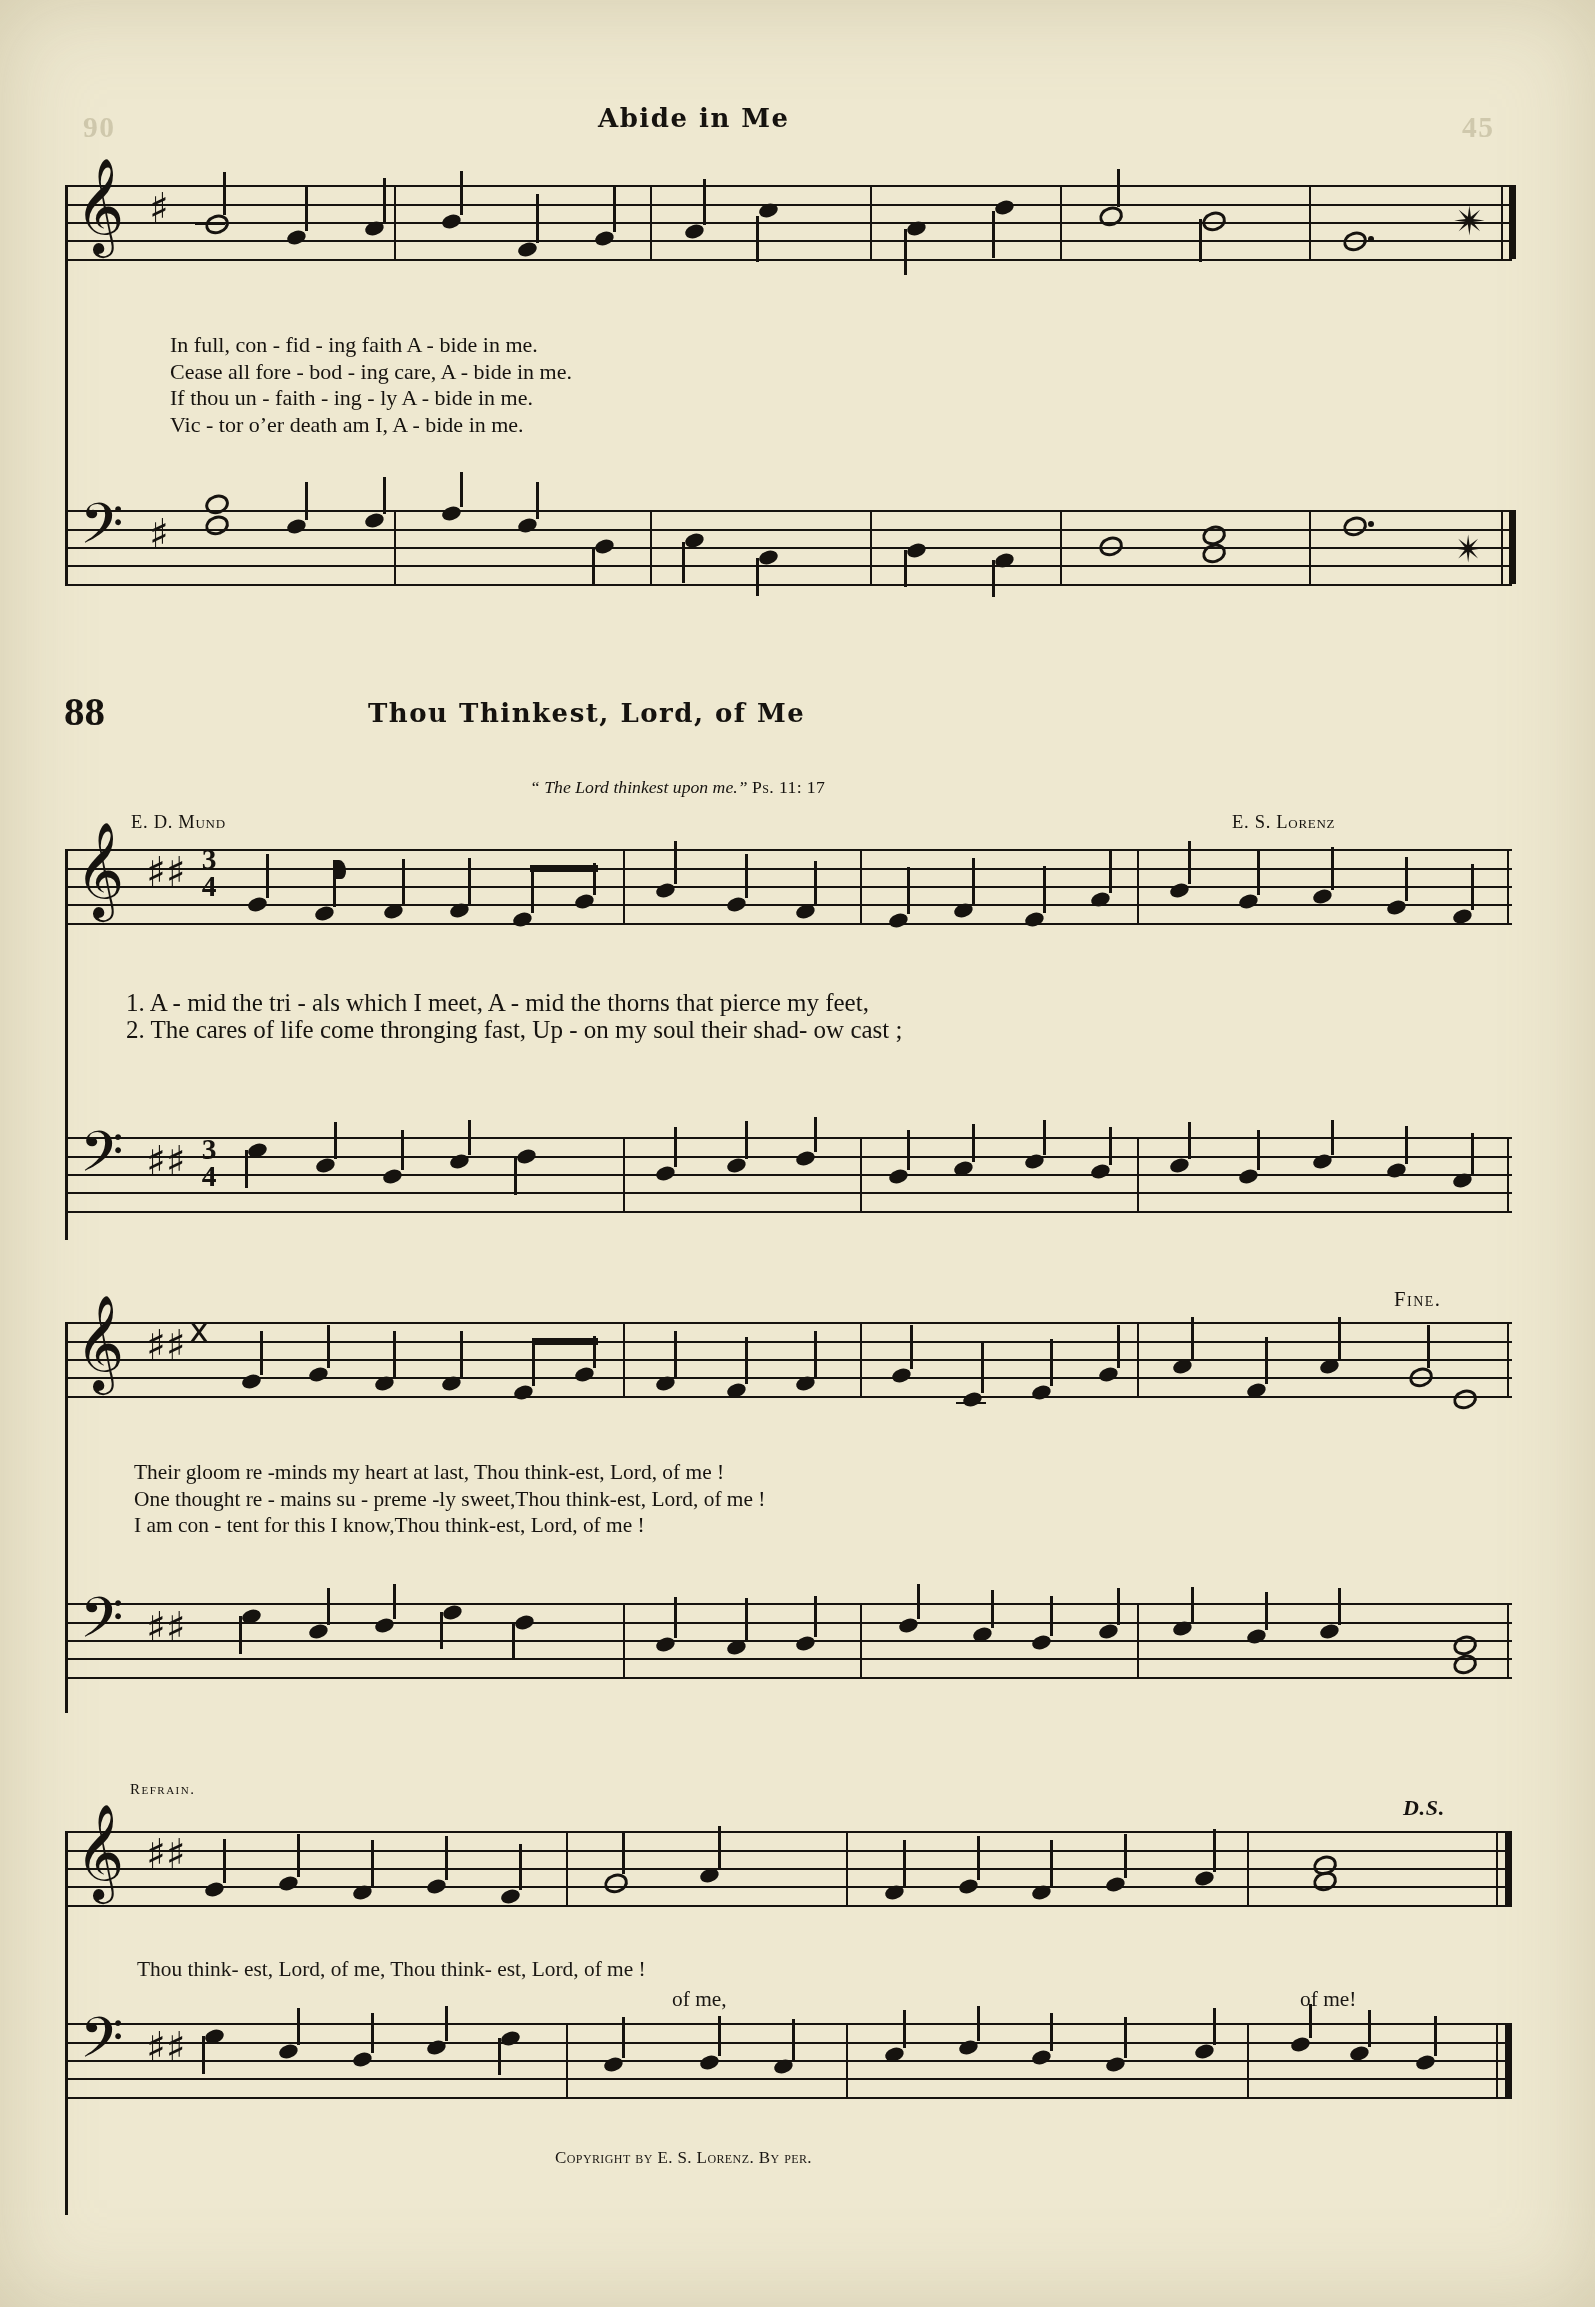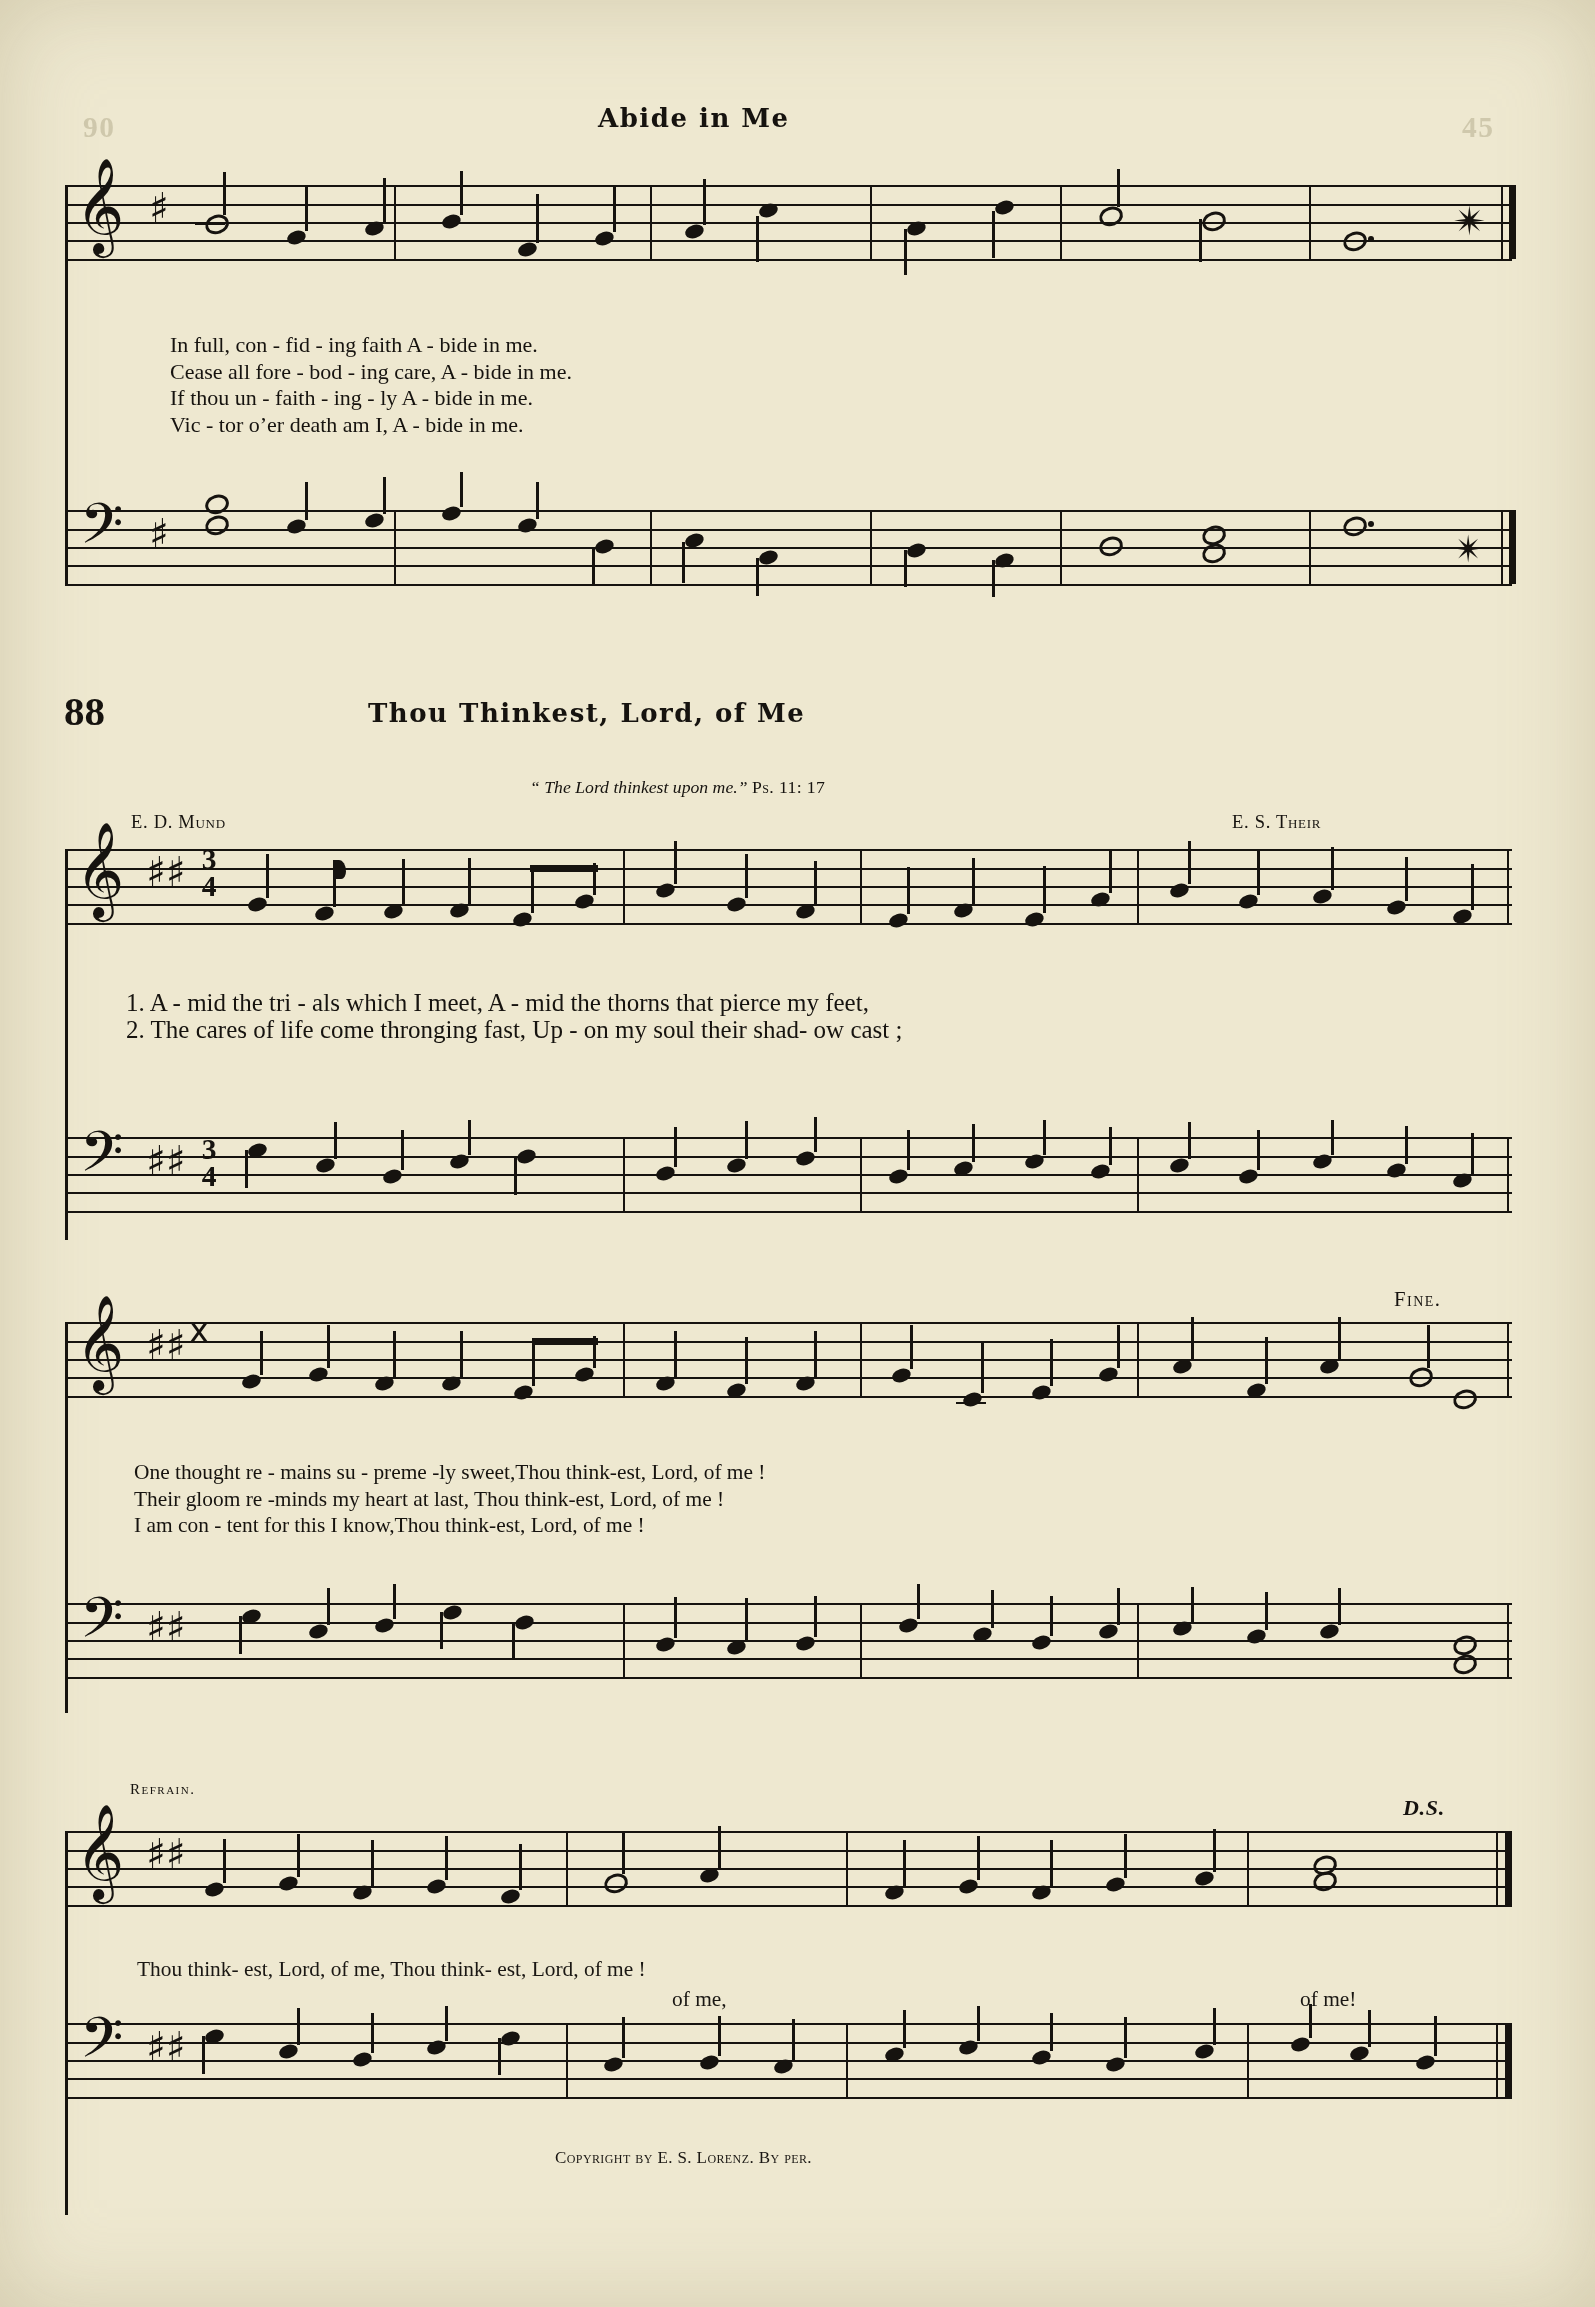--- a/index.html
+++ b/index.html
@@ -399,21 +399,21 @@
 
   <div class="hymn-number" style="left:64px; top:687px;">88</div>
   <div class="song-title" style="left:368px; top:698px;">Thou Thinkest, Lord, of Me</div>
 
   <div class="scripture" style="left:530px; top:777px;">
     <span>“ The Lord thinkest upon me.”</span>
     <span class="ref">Ps. 11: 17</span>
   </div>
 
   <div class="credit" style="left:131px; top:812px;">E. D. Mund</div>
-  <div class="credit" style="left:1232px; top:812px;">E. S. Their</div>
+  <div class="credit" style="left:1232px; top:812px;">E. S. Lorenz</div>
 
   <div class="system" style="left:65px; top:849px; width:1447px; height:103px;">
     <div class="sysline" style="left:0; top:0; height:391px;"></div>
     <div class="staff" style="top:0; height:74px;">
       <div class="line" style="top:0;"></div>
       <div class="line" style="top:18.5px;"></div>
       <div class="line" style="top:37px;"></div>
       <div class="line" style="top:55px;"></div>
       <div class="line" style="top:74px;"></div>
     </div>
@@ -685,22 +685,22 @@
         <div class="nh open"></div>
         <div class="stem" style="left:17.7px; top:-43px; height:43px;"></div>
       </div>
     <div class="note" style="left:1388px; top:68px;">
         <div class="nh open"></div>
       </div>
     <div class="barline" style="left:1442px; top:0; height:74px;"></div>
   </div>
 
   <div class="lyric-block" style="left:134px; top:1459px; font-size:21.4px;">
+    <span class="lyric-line">Their gloom re -minds  my   heart  at  last, Thou  think-est,  Lord,   of    me !</span>
     <span class="lyric-line">One thought re - mains  su -  preme -ly sweet,Thou  think-est,  Lord,   of    me !</span>
-    <span class="lyric-line">Their gloom re -minds  my   heart  at  last, Thou  think-est,  Lord,   of    me !</span>
     <span class="lyric-line">I    am con - tent  for   this  I  know,Thou  think-est,  Lord,   of    me !</span>
   </div>
 
   <div class="system" style="left:65px; top:1603px; width:1447px; height:81px;">
     <div class="staff" style="top:0; height:74px;">
       <div class="line" style="top:0;"></div>
       <div class="line" style="top:18.5px;"></div>
       <div class="line" style="top:37px;"></div>
       <div class="line" style="top:55px;"></div>
       <div class="line" style="top:74px;"></div>

